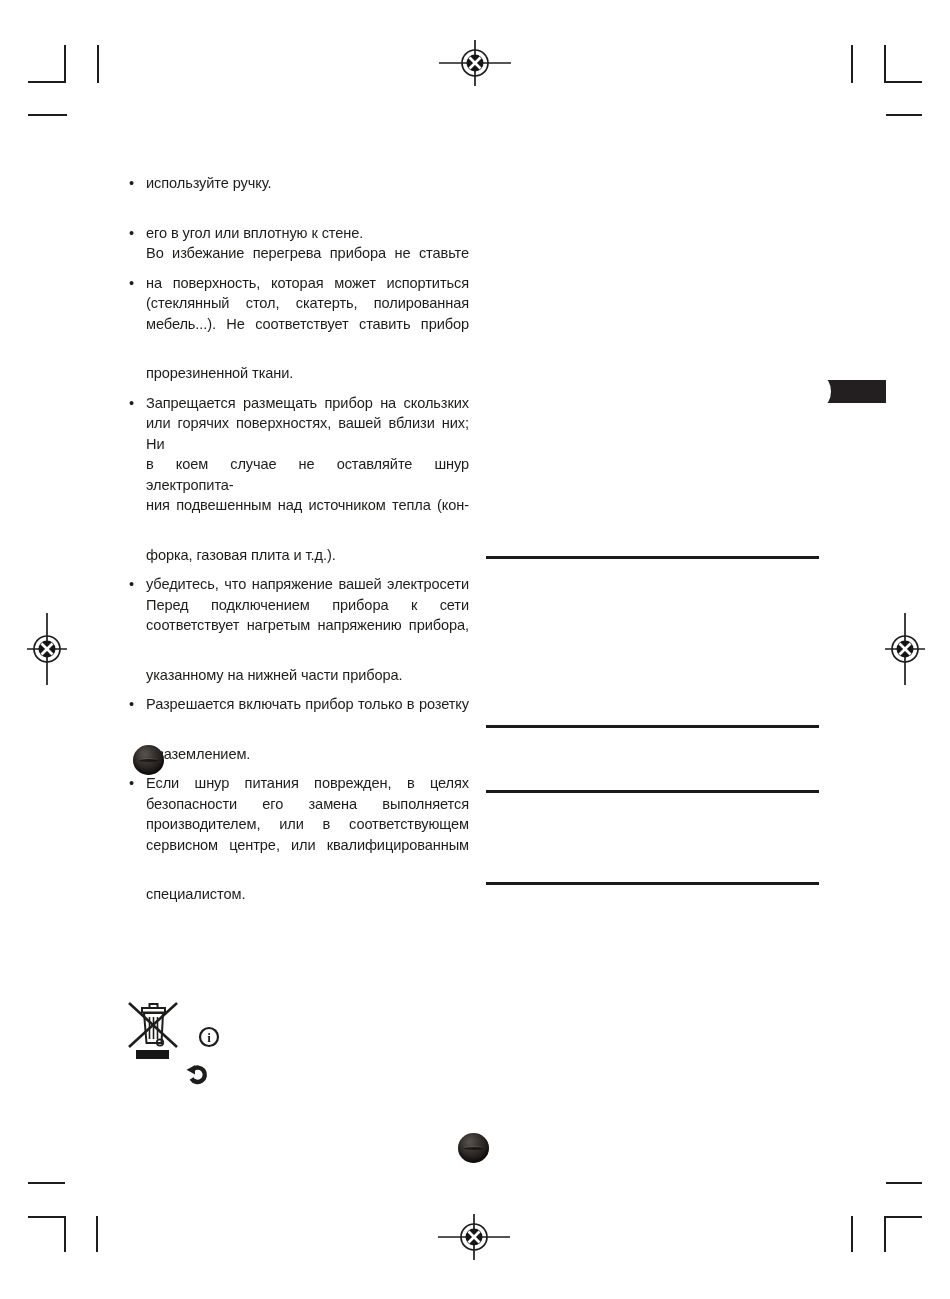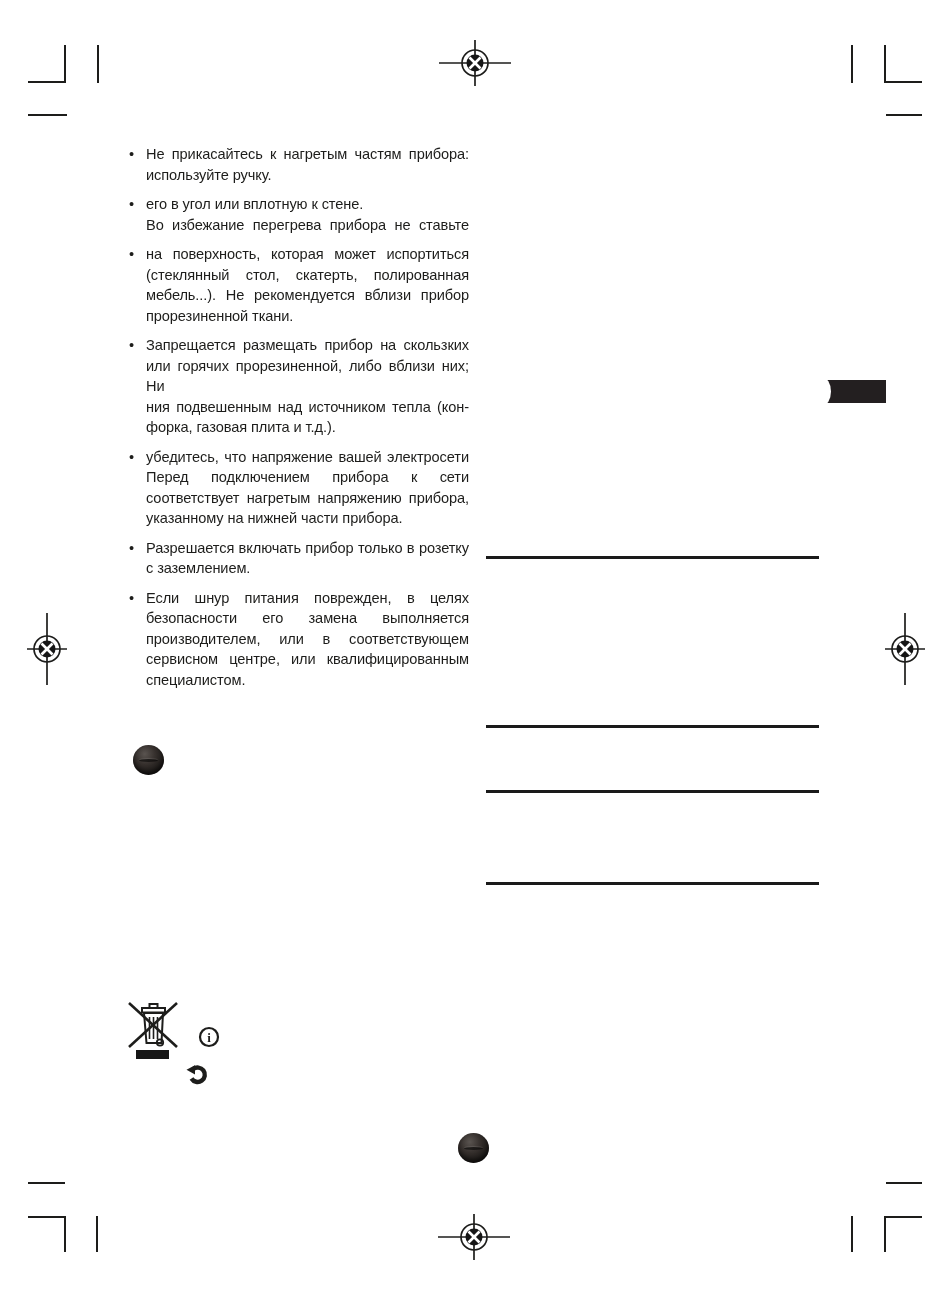--- a/index.html
+++ b/index.html
@@ -21,21 +21,21 @@
   .reg line.wx{stroke:#ffffff;stroke-width:2.6;}
   
   .textcol{
     position:absolute;left:129px;top:144px;width:340px;
     font-size:14.6px;line-height:20.5px;font-weight:500;
     letter-spacing:-0.1px;
   }
   .bullet{position:relative;padding-left:17px;margin-bottom:9px;}
   .bullet .marker{position:absolute;left:0;top:0;}
   .line{text-align:justify;text-align-last:justify;white-space:normal;}
-  .line.lastline{text-align:left;text-align-last:left;}
+  .line.lastline{text-align:left;text-align-last:left;margin-top:29px;}
   
   .rule{position:absolute;left:486px;width:333px;height:3px;background:#1a1a1a;}
   
   .tab{position:absolute;left:822px;top:380px;width:64px;height:23px;background:#231f20;}
   .tab::before{
     content:"";position:absolute;left:-9px;top:-3px;width:18px;height:29px;
     border-radius:50%;background:#ffffff;
   }
   
   .knob{
@@ -111,45 +111,45 @@
     <circle class="ring" cx="40" cy="28" r="13"></circle>
       <circle class="dot" cx="40" cy="28" r="8.5"></circle>
     <line class="wx" x1="34.5" y1="22.5" x2="45.5" y2="33.5"></line>
       <line class="wx" x1="45.5" y1="22.5" x2="34.5" y2="33.5"></line>
   </svg>
 
   <div class="textcol">
       <div class="bullet">
         <span class="marker">•</span>
         <div>
-          <div class="line">Не прикасайтесь к нагретым частям прибора:</div>
           <div class="line lastline">используйте ручку.</div>
         </div>
       </div>
       <div class="bullet">
         <span class="marker">•</span>
         <div>
           <div class="line lastline">его в угол или вплотную к стене.</div>
           <div class="line">Во избежание перегрева прибора не ставьте</div>
         </div>
       </div>
       <div class="bullet">
         <span class="marker">•</span>
         <div>
           <div class="line">на поверхность, которая может испортиться</div>
           <div class="line">(стеклянный стол, скатерть, полированная</div>
-          <div class="line">мебель...). Не рекомендуется вблизи прибор</div>
+          <div class="line">мебель...). Не соответствует ставить прибор</div>
           <div class="line lastline">прорезиненной ткани.</div>
         </div>
       </div>
       <div class="bullet">
         <span class="marker">•</span>
         <div>
           <div class="line">Запрещается размещать прибор на скользких</div>
-          <div class="line">или горячих прорезиненной, либо вблизи них; Ни</div>
+          <div class="line">или горячих поверхностях, вашей вблизи них; Ни</div>
+          <div class="line">в коем случае не оставляйте шнур электропита-</div>
           <div class="line">ния подвешенным над источником тепла (кон-</div>
           <div class="line lastline">форка, газовая плита и т.д.).</div>
         </div>
       </div>
       <div class="bullet">
         <span class="marker">•</span>
         <div>
           <div class="line">убедитесь, что напряжение вашей электросети</div>
           <div class="line">Перед подключением прибора к сети</div>
           <div class="line">соответствует нагретым напряжению прибора,</div>

